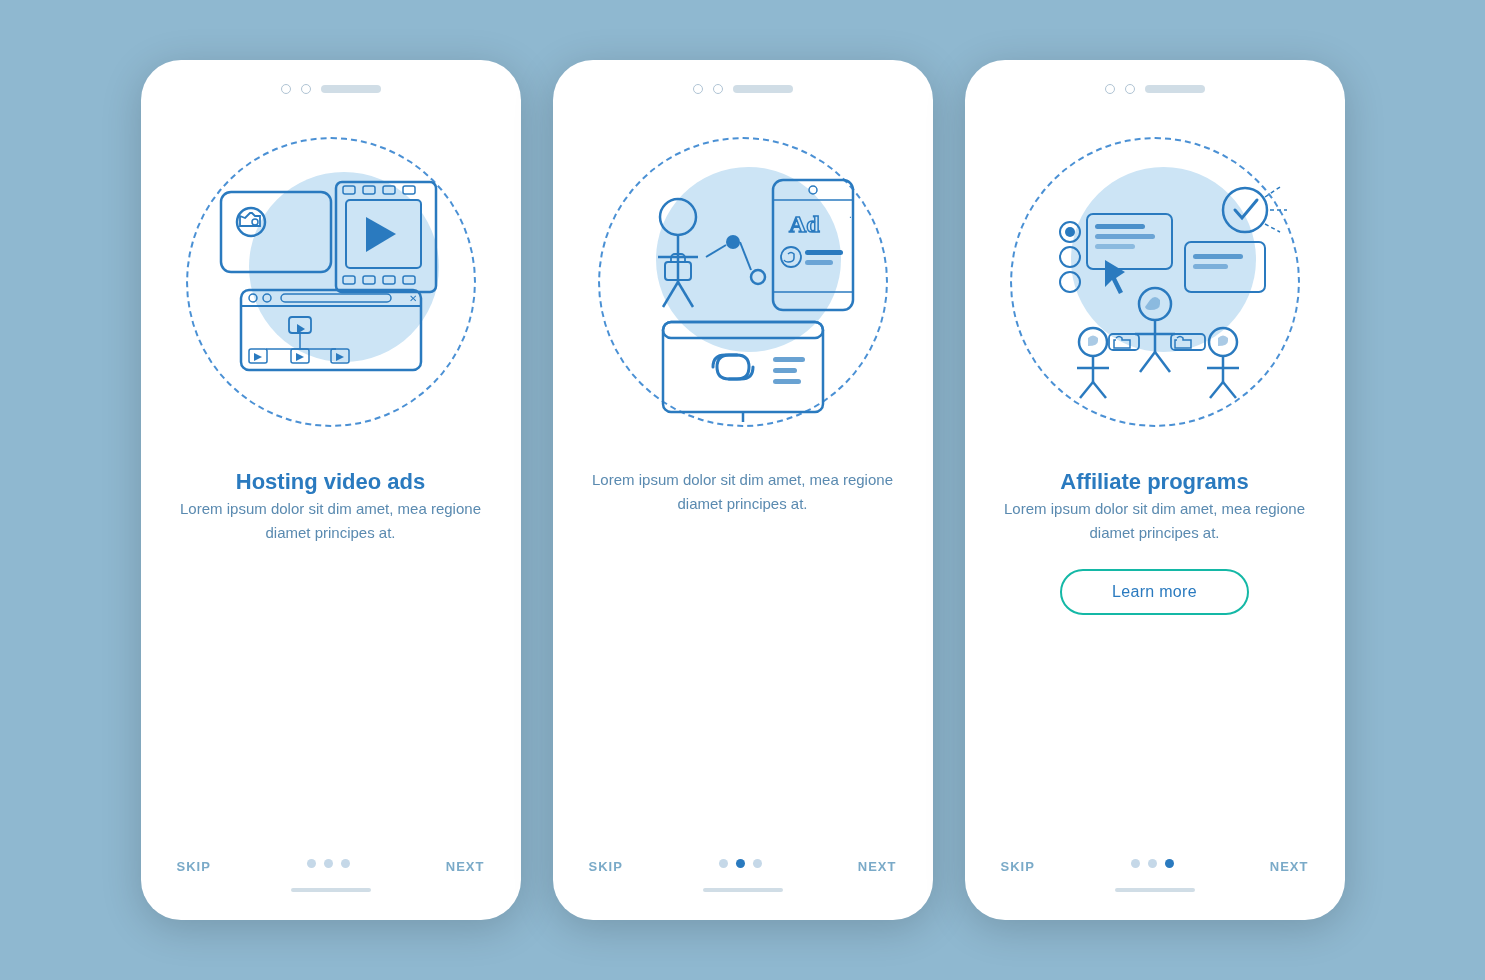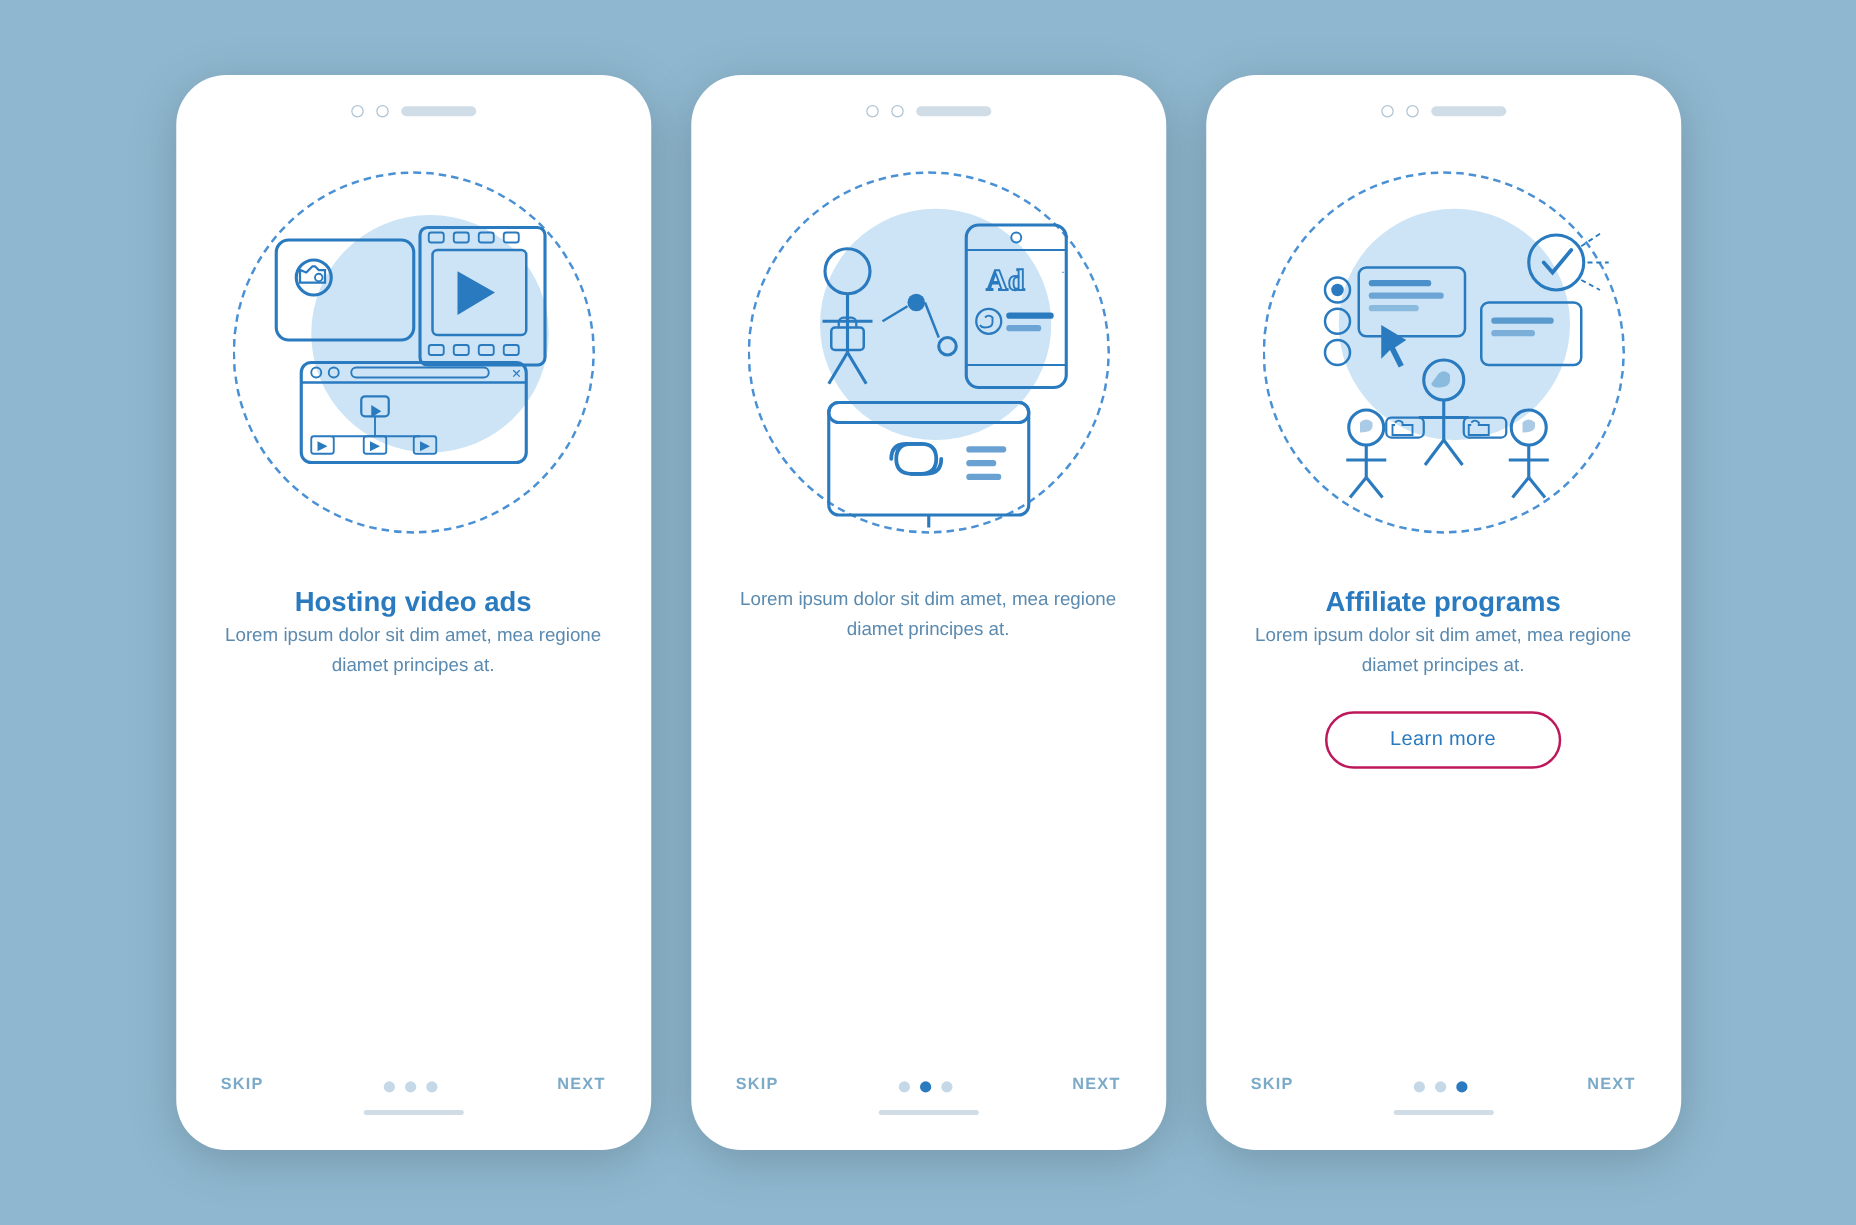--- a/index.html
+++ b/index.html
@@ -106,36 +106,36 @@
     .description-text {
       font-size: 15px;
       color: #5a8ab0;
       text-align: center;
       line-height: 1.6;
       margin-bottom: 24px;
       padding: 0 8px;
     }
 
     .learn-more-btn {
-      border: 2px solid #be185d;
+      border: 2px solid #14b8a6;
       border-radius: 30px;
       padding: 12px 50px;
       font-size: 16px;
       color: #2a7abf;
       background: transparent;
       cursor: pointer;
       margin-bottom: 16px;
       font-weight: 500;
       letter-spacing: 0.3px;
     }
 
     .bottom-nav {
       width: 100%;
       display: flex;
-      align-items: flex-end;
+      align-items: flex-start;
       justify-content: space-between;
       margin-top: auto;
       padding: 0 8px;
       gap: 10px;
     }
 
     .nav-skip, .nav-next {
       font-size: 13px;
       font-weight: 700;
       letter-spacing: 1px;

